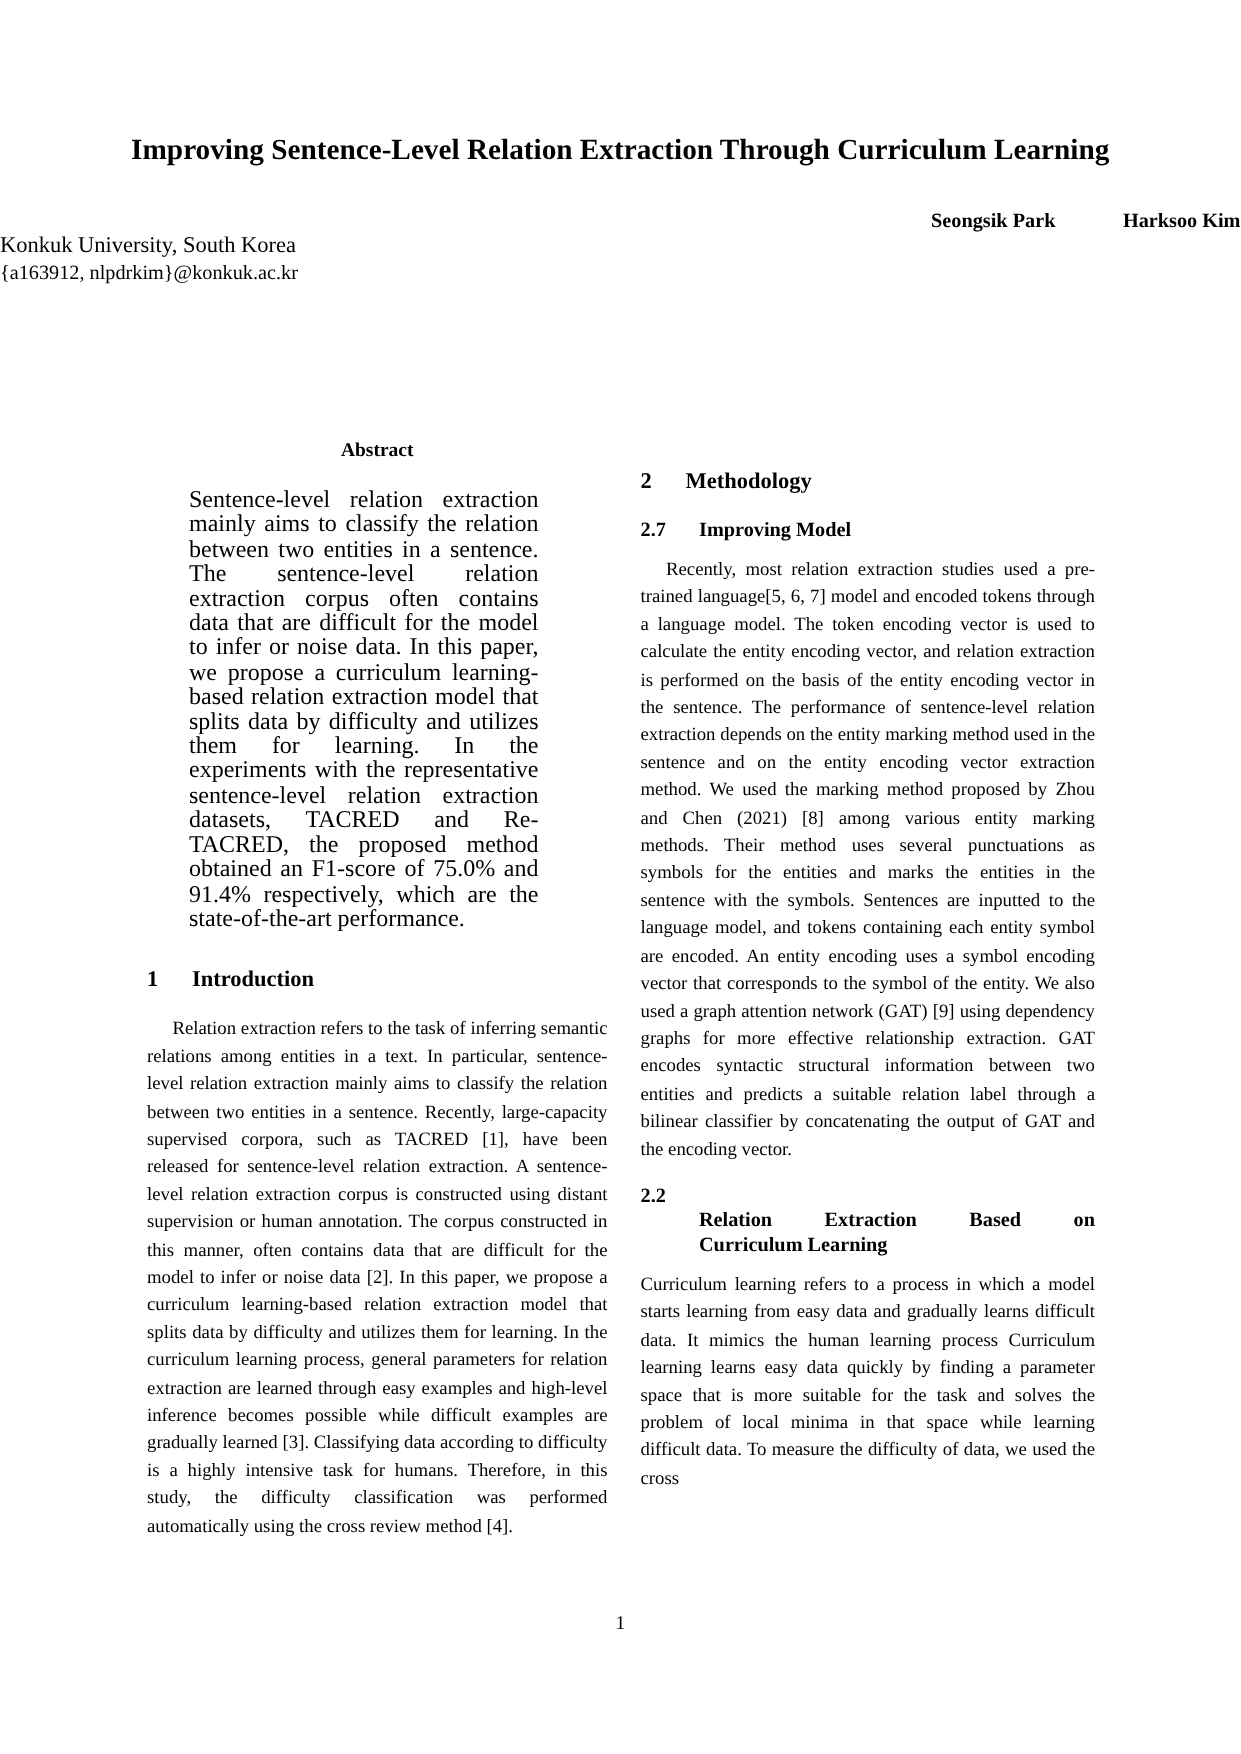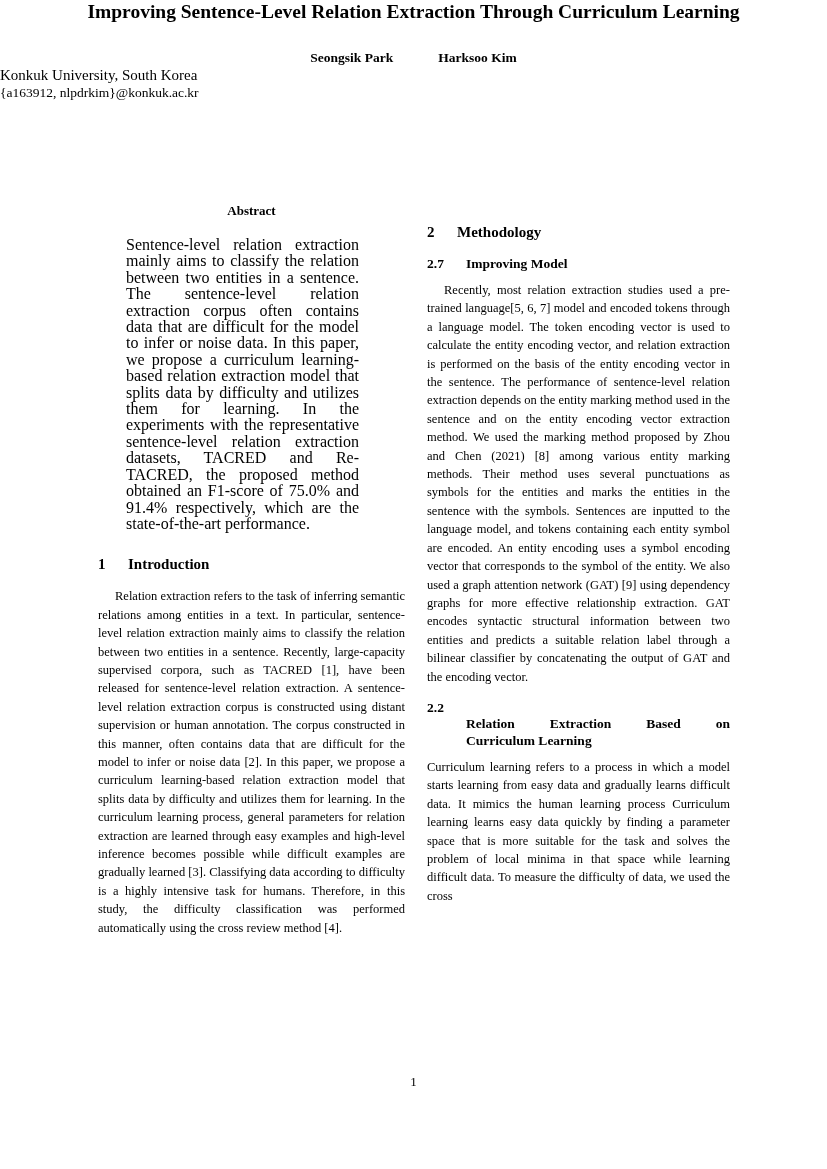--- a/index.html
+++ b/index.html
@@ -10,31 +10,32 @@
     font-family: "Liberation Serif", serif;
   }
   .page {
     position: relative;
     width: 827px; height: 1169px;
     background: #ffffff;
     overflow: hidden;
   }
   .title {
     margin: 0 28px 0 28px;
+    padding-top: 89px;
     font-size: 19.5px;
     line-height: 23px;
     font-weight: bold;
     text-align: center;
   }
   .authors {
     margin-top: 27px;
     font-size: 13.5px;
     line-height: 16px;
     font-weight: bold;
-    text-align: center;
+    text-align: right;
   }
   .author-gap { display: inline-block; width: 45px; }
   .affiliation {
     margin-top: 0;
     font-size: 15px;
     line-height: 18px;
   }
   .email {
     font-size: 13.5px;
     line-height: 18px;

